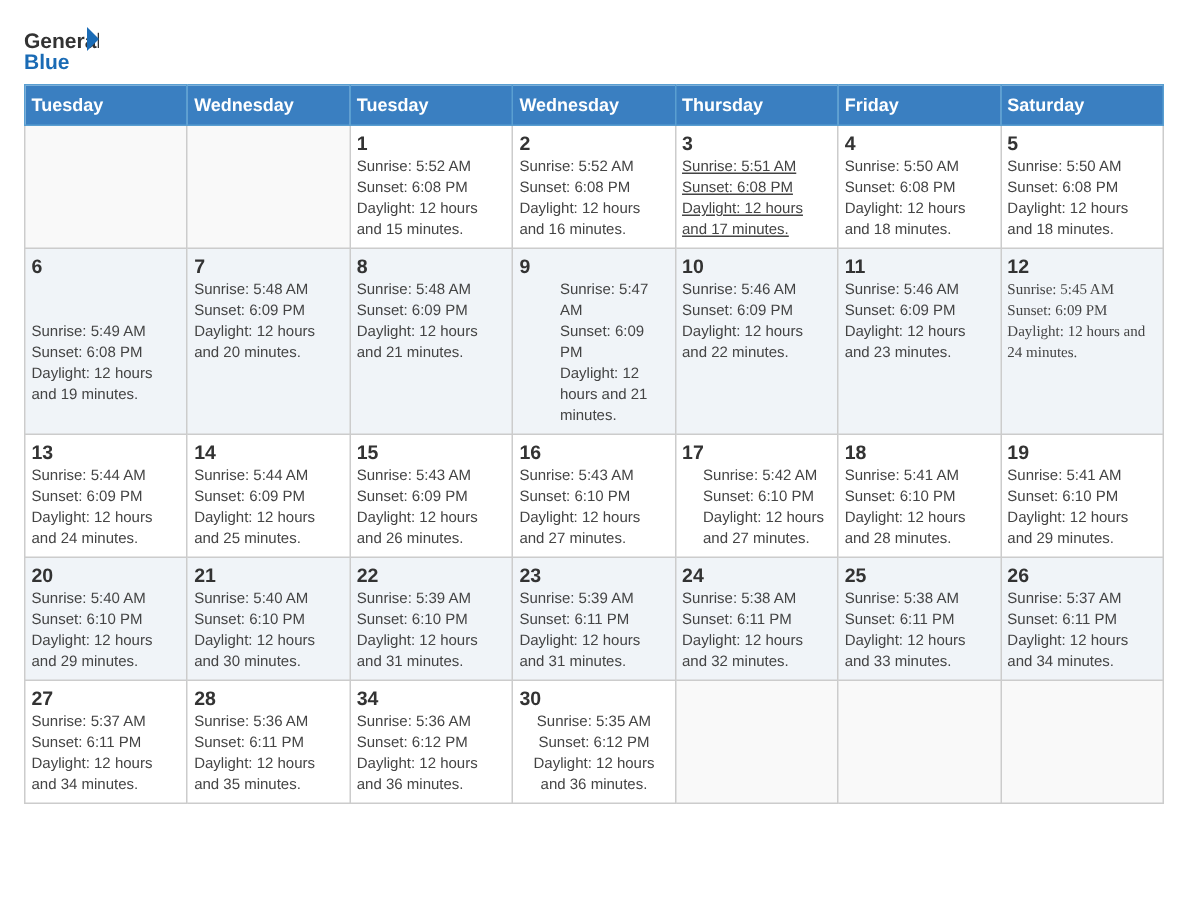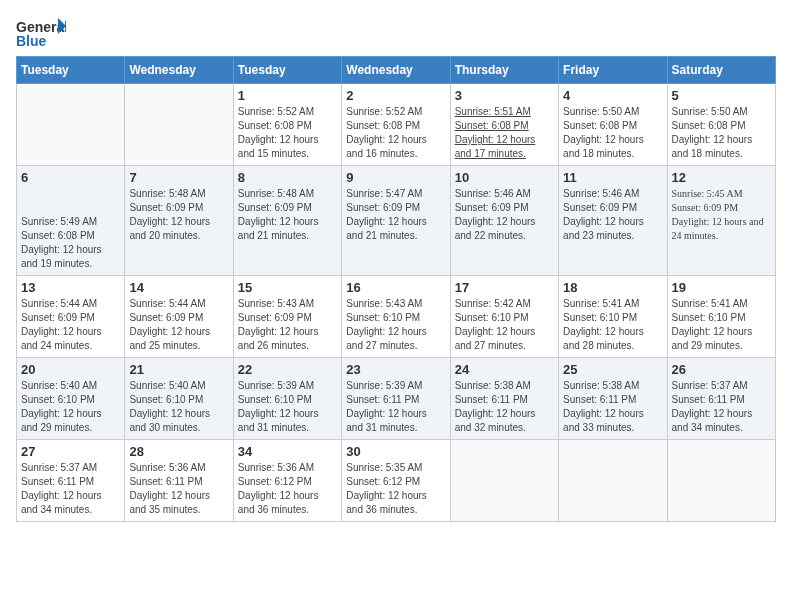--- a/index.html
+++ b/index.html
@@ -158,21 +158,21 @@
 Daylight: 12 hours and 20 minutes.</div>
         </td>
         <td>
           <span class="day-num">8</span>
           <div class="day-info" style="white-space: pre-line;">Sunrise: 5:48 AM
 Sunset: 6:09 PM
 Daylight: 12 hours and 21 minutes.</div>
         </td>
         <td>
           <span class="day-num">9</span>
-          <div class="day-info" style="white-space: pre-line;">Sunrise: 5:47 AM
+          <div class="day-info" style="white-space: pre-line; margin-left: 27px;">Sunrise: 5:47 AM
 Sunset: 6:09 PM
 Daylight: 12 hours and 21 minutes.</div>
         </td>
         <td>
           <span class="day-num">10</span>
           <div class="day-info" style="white-space: pre-line;">Sunrise: 5:46 AM
 Sunset: 6:09 PM
 Daylight: 12 hours and 22 minutes.</div>
         </td>
         <td>
@@ -208,21 +208,21 @@
 Daylight: 12 hours and 26 minutes.</div>
         </td>
         <td>
           <span class="day-num">16</span>
           <div class="day-info" style="white-space: pre-line;">Sunrise: 5:43 AM
 Sunset: 6:10 PM
 Daylight: 12 hours and 27 minutes.</div>
         </td>
         <td>
           <span class="day-num">17</span>
-          <div class="day-info" style="white-space: pre-line;">Sunrise: 5:42 AM
+          <div class="day-info" style="white-space: pre-line; margin-left: 14px;">Sunrise: 5:42 AM
 Sunset: 6:10 PM
 Daylight: 12 hours and 27 minutes.</div>
         </td>
         <td>
           <span class="day-num">18</span>
           <div class="day-info" style="white-space: pre-line;">Sunrise: 5:41 AM
 Sunset: 6:10 PM
 Daylight: 12 hours and 28 minutes.</div>
         </td>
         <td>
@@ -290,21 +290,21 @@
 Daylight: 12 hours and 35 minutes.</div>
         </td>
         <td>
           <span class="day-num">34</span>
           <div class="day-info" style="white-space: pre-line;">Sunrise: 5:36 AM
 Sunset: 6:12 PM
 Daylight: 12 hours and 36 minutes.</div>
         </td>
         <td>
           <span class="day-num">30</span>
-          <div class="day-info" style="white-space: pre-line;">Sunrise: 5:35 AM
+          <div class="day-info" style="white-space: pre-line; text-align: center;">Sunrise: 5:35 AM
 Sunset: 6:12 PM
 Daylight: 12 hours and 36 minutes.</div>
         </td>
         <td class="empty"></td>
         <td class="empty"></td>
         <td class="empty"></td>
       </tr>
     </tbody>
 </table>
 

